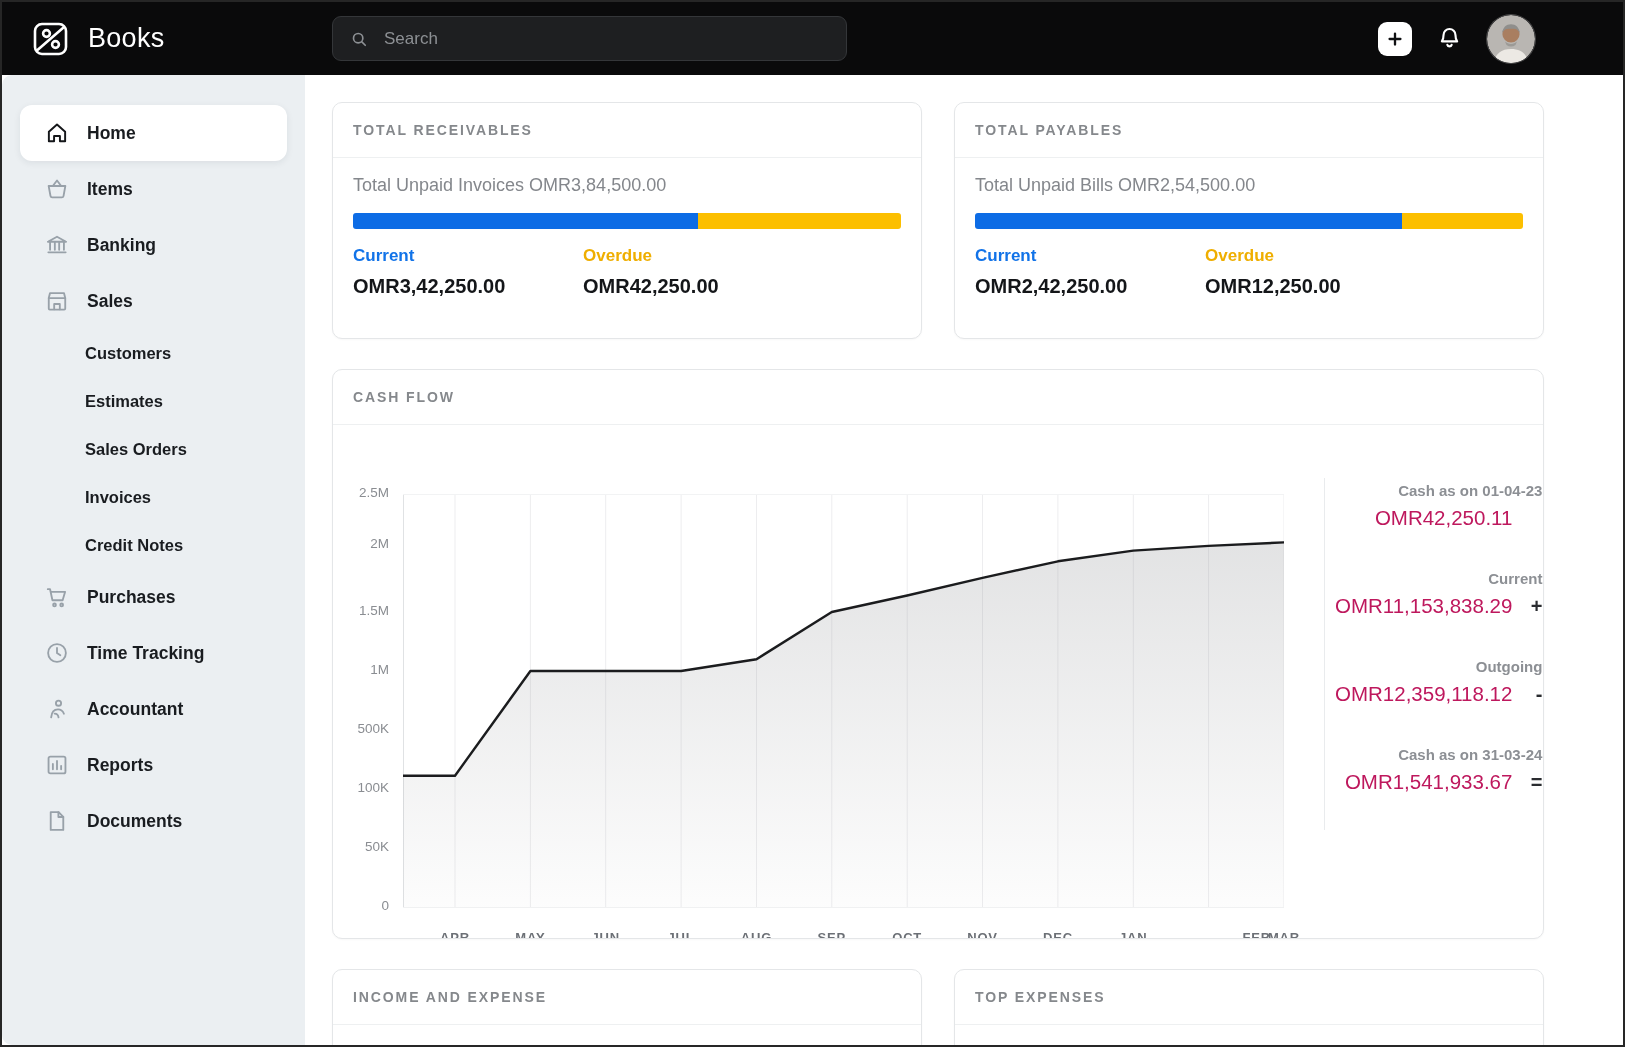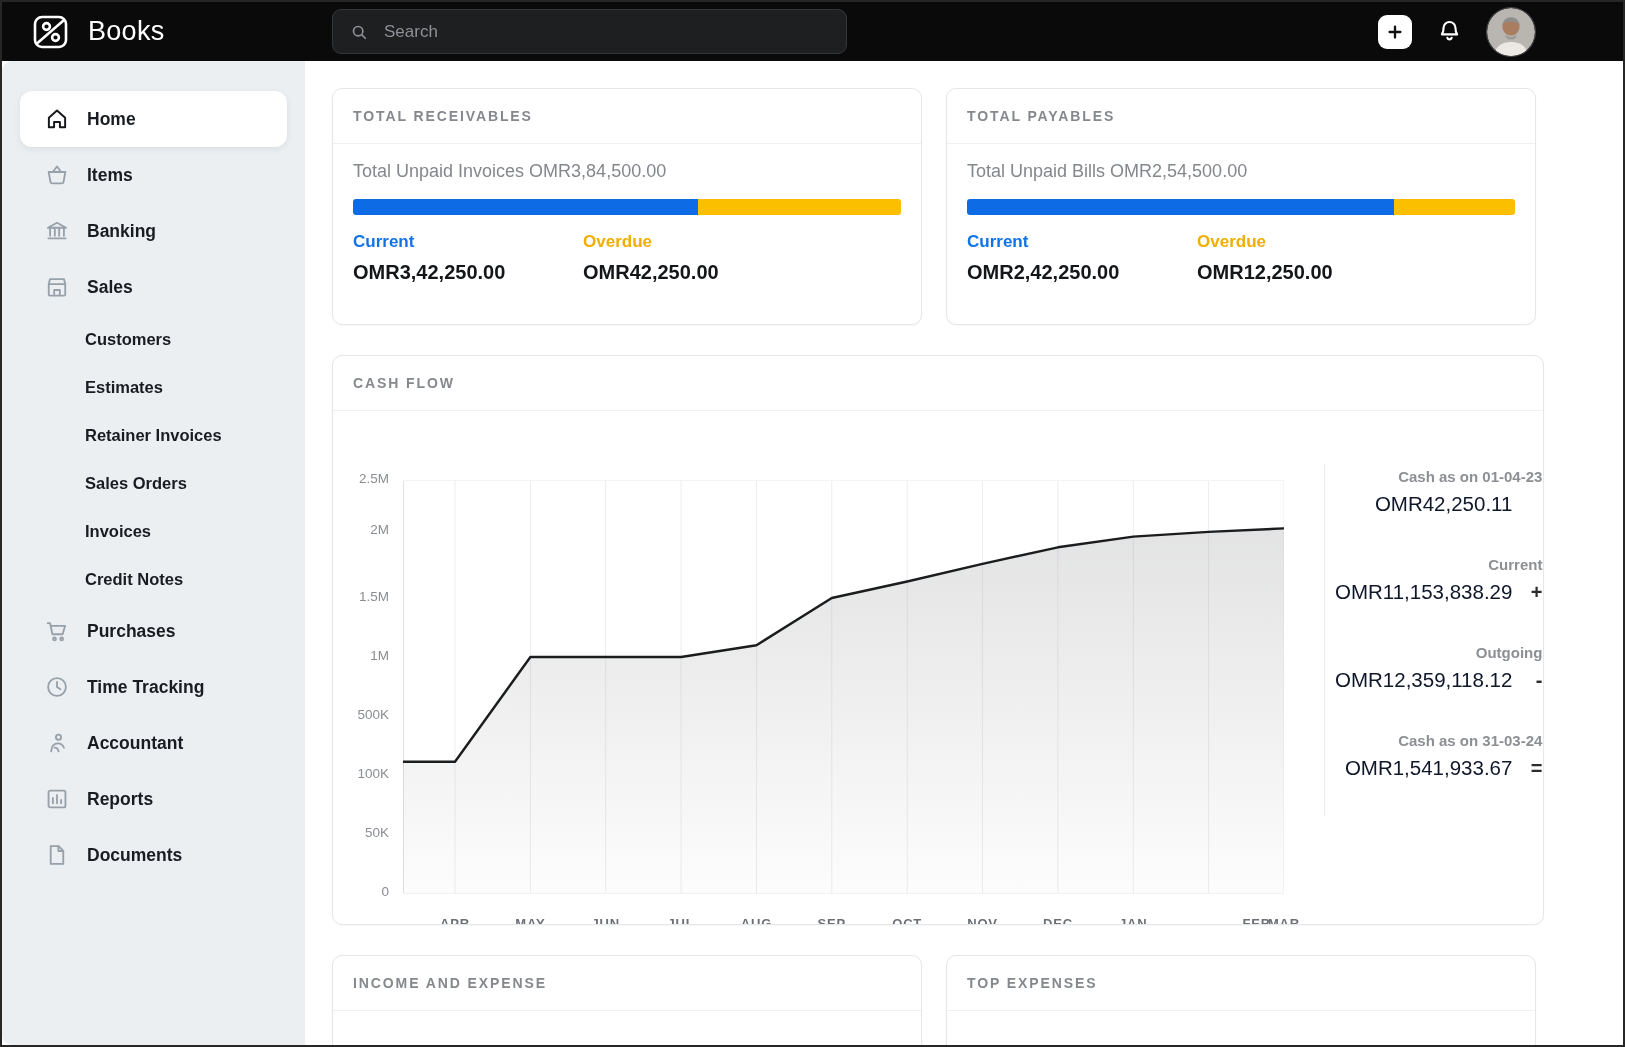--- a/index.html
+++ b/index.html
@@ -3,21 +3,21 @@
 <meta charset="utf-8">
 <style>
   html,body{margin:0;padding:0;background:#555;}
   *{box-sizing:border-box;}
   .window{
     width:1625px;height:1047px;overflow:hidden;position:relative;
     font-family:"Liberation Sans","DejaVu Sans",sans-serif;
     background:#fff;border:2px solid #262626;display:flex;flex-direction:column;
   }
   
-  .topbar{height:59px;background:#0a0a0b;display:flex;align-items:center;
+  .topbar{height:73px;background:#0a0a0b;display:flex;align-items:center;
     padding:0 88px 0 28px;flex:none;}
   .brand{width:302px;display:flex;align-items:center;gap:16px;}
   .brand .logo{width:42px;height:42px;display:flex;align-items:center;justify-content:center;}
   .brand .app-name{color:#fff;font-size:27px;font-weight:500;letter-spacing:.3px;}
   .searchbox{width:515px;height:45px;background:#1e1f21;border:1px solid #343639;
     border-radius:9px;display:flex;align-items:center;gap:13px;padding:0 16px;}
   .searchbox svg{flex:none;}
   .searchbox input{flex:1;background:transparent;border:none;outline:none;
     color:#cfd2d6;font-size:17px;font-family:inherit;}
   .searchbox input::placeholder{color:#8d9094;}
@@ -33,21 +33,21 @@
   .sidebar{width:303px;flex:none;background:#ebeff2;padding:30px 18px 0;overflow:hidden;}
   .nav-item{height:56px;display:flex;align-items:center;gap:17px;padding-left:24px;
     border-radius:12px;font-size:17.5px;font-weight:600;color:#191c20;cursor:pointer;}
   .nav-item.sub{height:48px;padding-left:65px;font-size:16.5px;}
   .nav-item.active{background:#fff;box-shadow:0 2px 7px rgba(25,35,55,.08);font-weight:700;}
   .nav-icon{width:26px;height:26px;color:#98a1a9;display:flex;align-items:center;justify-content:center;}
   .nav-item.active .nav-icon{color:#15171a;}
   .nav-icon svg{width:26px;height:26px;}
   
   .main{flex:1;background:#fff;padding:27px 0 0 27px;overflow:hidden;}
-  .row{display:flex;gap:24px;width:1212px;}
+  .row{display:flex;gap:32px;width:1212px;}
   .card{background:#fff;border:1px solid #e4e6e8;border-radius:10px;
     box-shadow:0 1px 2px rgba(16,24,40,.03);overflow:hidden;}
   .card-header{height:55px;display:flex;align-items:center;padding:0 20px;
     border-bottom:1px solid #eef0f1;}
   .card-title{font-size:14px;font-weight:700;color:#85888c;letter-spacing:1.9px;}
   .card.stat{width:590px;height:237px;}
   .stat-body{padding:17px 20px;}
   .stat-subtitle{font-size:18px;color:#84878c;margin-bottom:17px;}
   .pbar{height:16px;display:flex;border-radius:3px;overflow:hidden;margin-bottom:17px;}
   .pbar .seg-blue{background:#0d6ce5;}
@@ -66,21 +66,21 @@
   .plot{width:881px;flex:none;}
   .months{position:relative;height:26px;margin-top:8px;}
   .months span{position:absolute;transform:translateX(-50%);font-size:13px;
     font-weight:600;color:#6c7076;letter-spacing:.8px;}
   .cf-summary{flex:1;margin-left:40px;align-self:flex-start;min-height:352px;
     border-left:1px solid #e9ebed;display:flex;flex-direction:column;gap:40px;
     align-items:flex-end;padding:4px 30px 0 10px;}
   .sum-block{text-align:right;}
   .sum-label{font-size:15px;font-weight:700;color:#8c8f94;margin-bottom:7px;}
   .sum-value-row{display:flex;align-items:baseline;justify-content:flex-end;}
-  .sum-value{font-size:20.5px;color:#0f172a;font-weight:500;}
+  .sum-value{font-size:20.5px;color:#be185d;font-weight:500;}
   .sum-sign{width:30px;text-align:right;font-size:20px;font-weight:600;color:#2a2c30;}
   
   .row.bottom{margin-top:30px;}
   .card.small{width:590px;height:120px;}
 </style>
 </head>
 <body>
 
 <div class="window">
 
@@ -176,23 +176,20 @@
             </span>
             <span class="nav-label">Sales</span>
           </div>
           <div class="nav-item sub">
             <span class="nav-label">Customers</span>
           </div>
           <div class="nav-item sub">
             <span class="nav-label">Estimates</span>
           </div>
           <div class="nav-item sub">
-            <span class="nav-label">Retainer Invoices</span>
-          </div>
-          <div class="nav-item sub">
             <span class="nav-label">Sales Orders</span>
           </div>
           <div class="nav-item sub">
             <span class="nav-label">Invoices</span>
           </div>
           <div class="nav-item sub">
             <span class="nav-label">Credit Notes</span>
           </div>
           <div class="nav-item">
             <span class="nav-icon">

